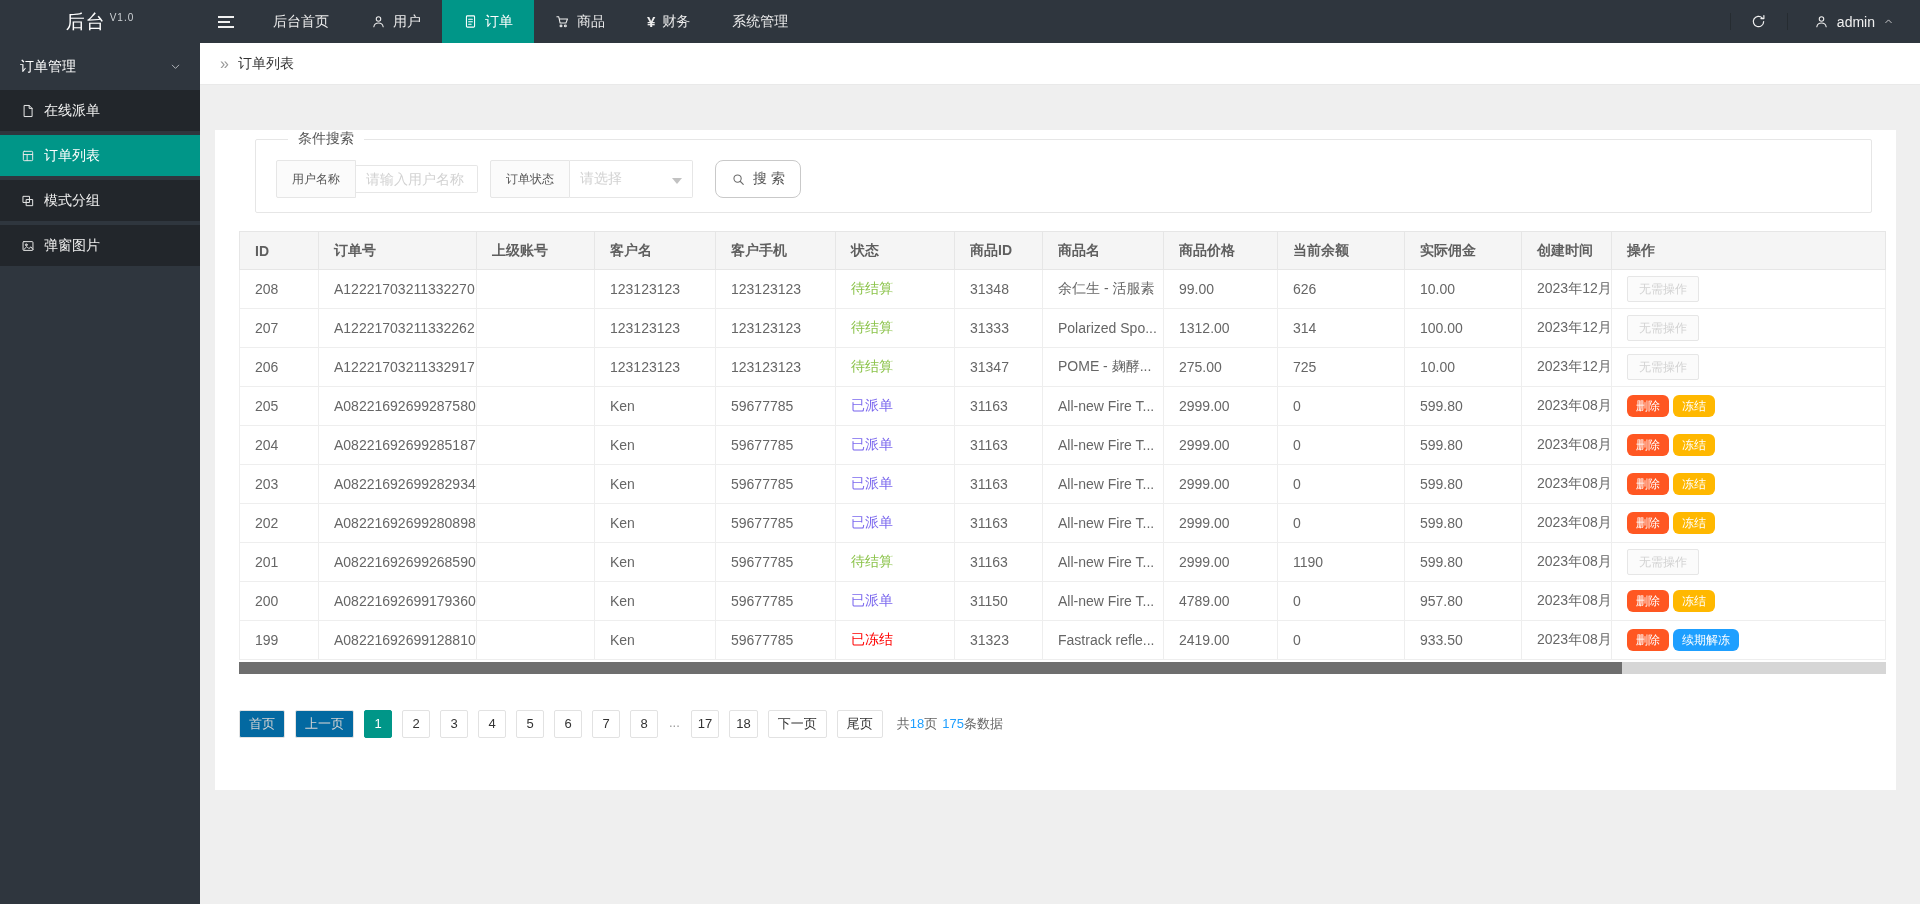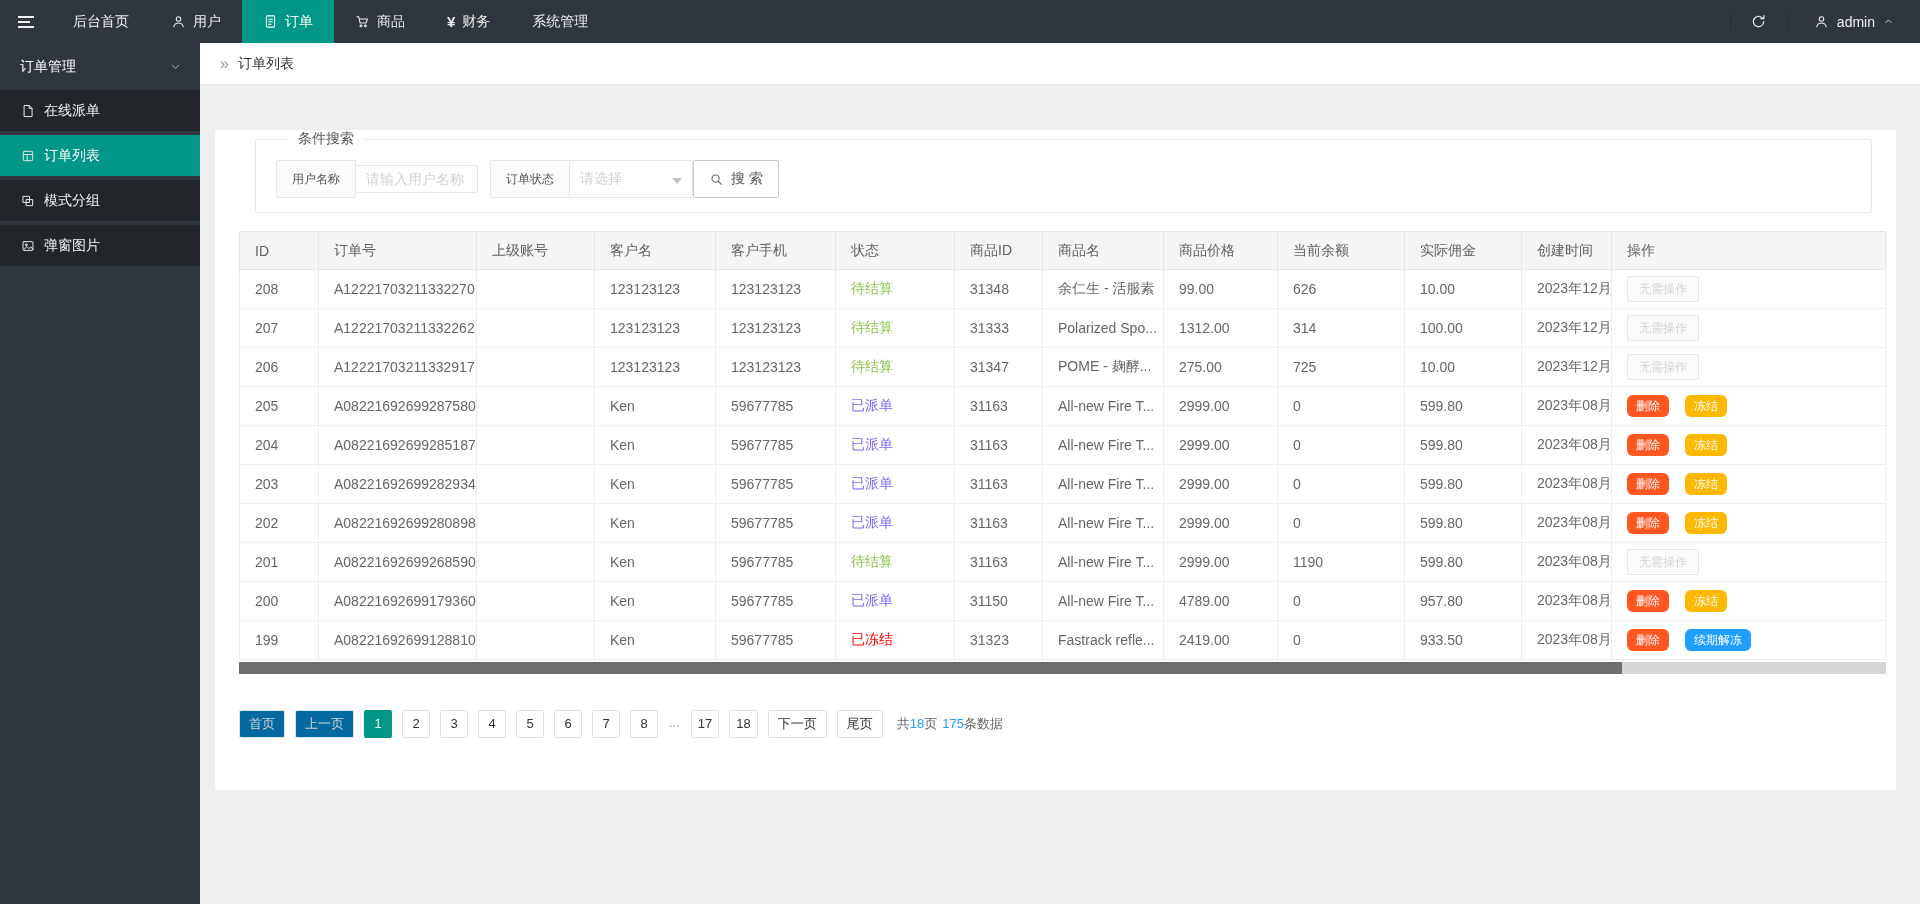--- a/index.html
+++ b/index.html
@@ -48,32 +48,32 @@
   
   fieldset.search{border:1px solid #e6e6e6;border-radius:2px;margin:12px 14px 0 16px;padding:12px 20px 14px}
   fieldset.search legend{margin-left:12px;padding:0 10px;color:#555;font-size:14px}
   .form-row{display:flex;align-items:center}
   .addon{height:38px;line-height:36px;padding:0 15px;border:1px solid #e6e6e6;background:#FBFBFB;color:#555;font-size:12px;white-space:nowrap;border-radius:2px 0 0 2px}
   .txt-input{height:28px;width:122px;border:1px solid #e6e6e6;border-left:none;padding:12px 10px;font-size:14px;color:#666;outline:none;border-radius:0 2px 2px 0}
   .txt-input::placeholder{color:#d2d2d2}
   .sel{height:38px;width:123px;border:1px solid #e6e6e6;border-left:none;background:#fff;position:relative;display:flex;align-items:center;padding:0 26px 0 10px;color:#d2d2d2;font-size:14px;cursor:pointer;border-radius:0 2px 2px 0}
   .sel .tri{position:absolute;right:10px;top:17px;width:0;height:0;border-left:5px solid transparent;border-right:5px solid transparent;border-top:6px solid #c2c2c2}
   .gap12{width:12px}
-  .search-btn{height:38px;padding:0 15px;background:#fff;border:1px solid #C9C9C9;border-radius:2px;display:flex;align-items:center;gap:7px;font-size:14px;color:#555;cursor:pointer}
+  .search-btn{height:38px;margin-left:22px;padding:0 15px;background:#fff;border:1px solid #C9C9C9;border-radius:8px;display:flex;align-items:center;gap:7px;font-size:14px;color:#555;cursor:pointer}
   .search-btn svg{width:15px;height:15px;stroke:#6a6a6a}
 
   
   .table-wrap{margin-top:18px}
   table.grid{width:100%;border-collapse:collapse;table-layout:fixed;font-size:14px;color:#666}
-  table.grid th{background:#F5F5F5;border:1px solid #e6e6e6;font-weight:normal;text-align:left;color:#5f5f5f;height:38px;padding:0 15px;white-space:nowrap;overflow:hidden}
+  table.grid th{background:#F5F5F5;border:1px solid #e6e6e6;font-weight:bold;text-align:left;color:#5f5f5f;height:38px;padding:0 15px;white-space:nowrap;overflow:hidden}
   table.grid td{border:1px solid #eee;height:39px;padding:0 15px;white-space:nowrap;overflow:hidden;background:#fff}
   .st-pending{color:var(--st-pending)}
   .st-dispatched{color:var(--st-dispatched)}
   .st-frozen{color:var(--st-frozen)}
-  .btn-xs{display:inline-block;height:22px;line-height:22px;padding:0 9px;font-size:12px;color:#fff;border:none;border-radius:6px;margin-right:16px;cursor:pointer;vertical-align:middle}
+  .btn-xs{display:inline-block;height:22px;line-height:22px;padding:0 9px;font-size:12px;color:#fff;border:none;border-radius:6px;margin-right:4px;cursor:pointer;vertical-align:middle}
   .btn-delete{background:var(--btn-del)}
   .btn-freeze{background:var(--btn-frz)}
   .btn-unfreeze{background:var(--btn-unf)}
   .btn-noop{display:inline-block;height:26px;line-height:24px;padding:0 11px;font-size:12px;color:#d2d2d2;background:#FBFBFB;border:1px solid #e6e6e6;border-radius:2px;vertical-align:middle}
 
   
   .hscroll{margin-top:2px;height:12px;background:#D6D6D6;position:relative}
   .hscroll .thumb{position:absolute;left:0;top:0;height:12px;width:84%;background:#6E6E6E}
 
   
@@ -84,20 +84,24 @@
   .pg.active{background:var(--accent);border-color:var(--accent);color:#fff;cursor:default}
   .pg.dots{border:none;background:transparent;color:#999;padding:0 1px;cursor:default}
   .pager-summary{margin-left:4px;color:#666;font-size:13px}
   .pager-summary .blue{color:var(--blue)}
   .pager-summary .sp{display:inline-block;width:5px}
 </style>
 </head>
 <body>
 
 <header class="topbar">
+  <div class="logo">
+    <span>后台</span>
+    <sup>V1.0</sup>
+  </div>
   <div class="hamburger">
       <i></i>
       <i></i>
       <i></i>
     </div>
   <nav class="nav" id="main-nav">
       <div class="nav-item">
         <span>后台首页</span>
       </div>
       <div class="nav-item">

